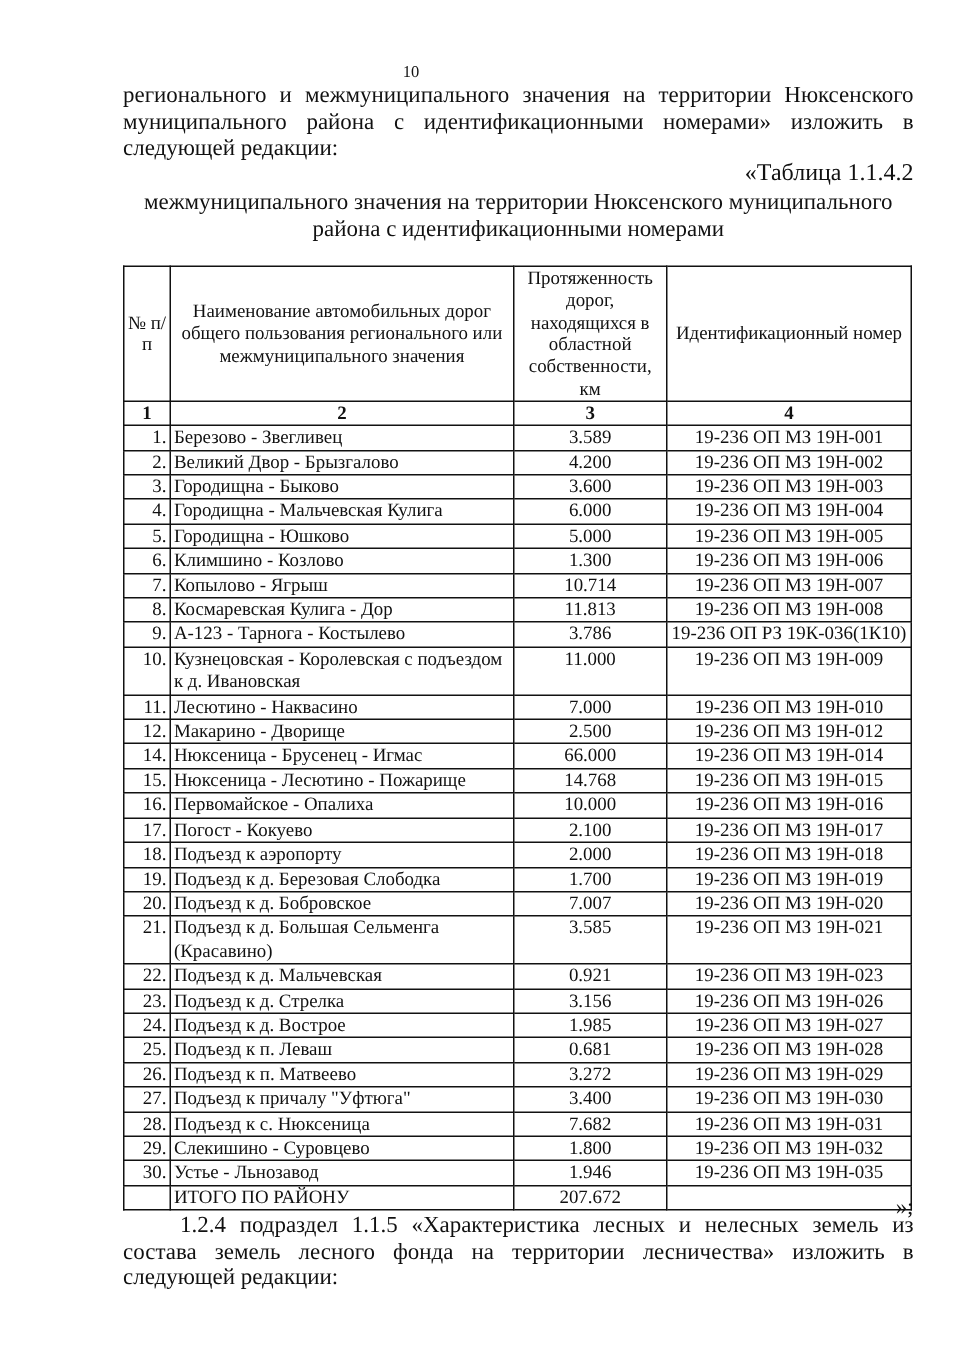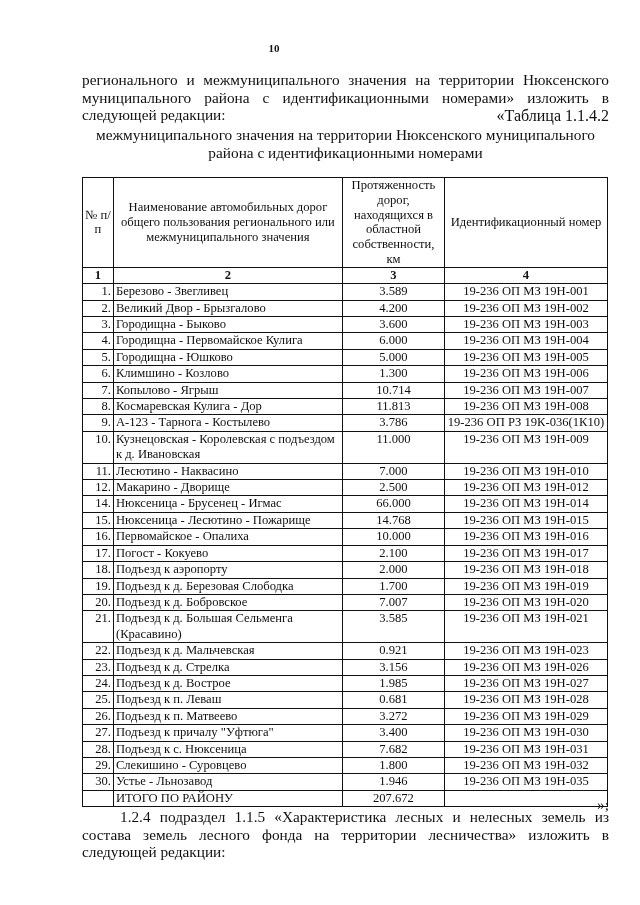--- a/index.html
+++ b/index.html
@@ -1,22 +1,22 @@
 <!DOCTYPE html>
 <html><head>
 <meta charset="utf-8">
 <style>
   html, body { margin: 0; padding: 0; background: #ffffff; }
   body { width: 640px; height: 905px; position: relative; overflow: hidden;
          font-family: "Liberation Serif", "DejaVu Serif", serif; color: #111; }
-  .page-num { position: absolute; top: 42px; left: 0; width: 548px; text-align: center; font-size: 11px; font-weight: bold; }
+  .page-num { position: absolute; top: 42px; left: 0; width: 548px; text-align: center; font-size: 11px; }
   .para { position: absolute; left: 82px; width: 527px; font-size: 15.3px; line-height: 17.5px; text-align: justify; }
   .para .line { display: block; text-align: justify; text-align-last: justify; white-space: nowrap; }
   .para .line.last { text-align-last: left; }
-  .p1 { top: 55px; margin-top: 16px; }
+  .p1 { top: 55px; }
   .table-label { position: absolute; top: 107px; right: 31px; font-size: 16px; }
   .table-title { position: absolute; top: 126px; left: 82px; width: 527px; text-align: center; font-size: 15.3px; line-height: 17.5px; }
   table.roads { position: absolute; top: 177px; left: 82px; width: 526px; border-collapse: collapse;
                 font-size: 12.6px; line-height: 15.4px; table-layout: fixed; }
   table.roads td, table.roads th { border: 1.2px solid #111; padding: 0 2px; vertical-align: top; font-weight: normal; }
   table.roads th { vertical-align: middle; text-align: center; line-height: 14.8px; }
   .c1 { width: 30px; text-align: center; }
   .c2 { width: 222px; text-align: left; }
   .c3 { width: 99px; text-align: center; }
   .c4 { width: 158px; text-align: center; }
@@ -79,21 +79,21 @@
       <td class="c4">19-236 ОП МЗ 19Н-002</td>
     </tr>
       <tr>
       <td class="num">3.</td>
       <td>Городищна - Быково</td>
       <td class="c3">3.600</td>
       <td class="c4">19-236 ОП МЗ 19Н-003</td>
     </tr>
       <tr>
       <td class="num">4.</td>
-      <td>Городищна - Первомайское Кулига</td>
+      <td>Городищна - Мальчевская Кулига</td>
       <td class="c3">6.000</td>
       <td class="c4">19-236 ОП МЗ 19Н-004</td>
     </tr>
       <tr>
       <td class="num">5.</td>
       <td>Городищна - Юшково</td>
       <td class="c3">5.000</td>
       <td class="c4">19-236 ОП МЗ 19Н-005</td>
     </tr>
       <tr>

